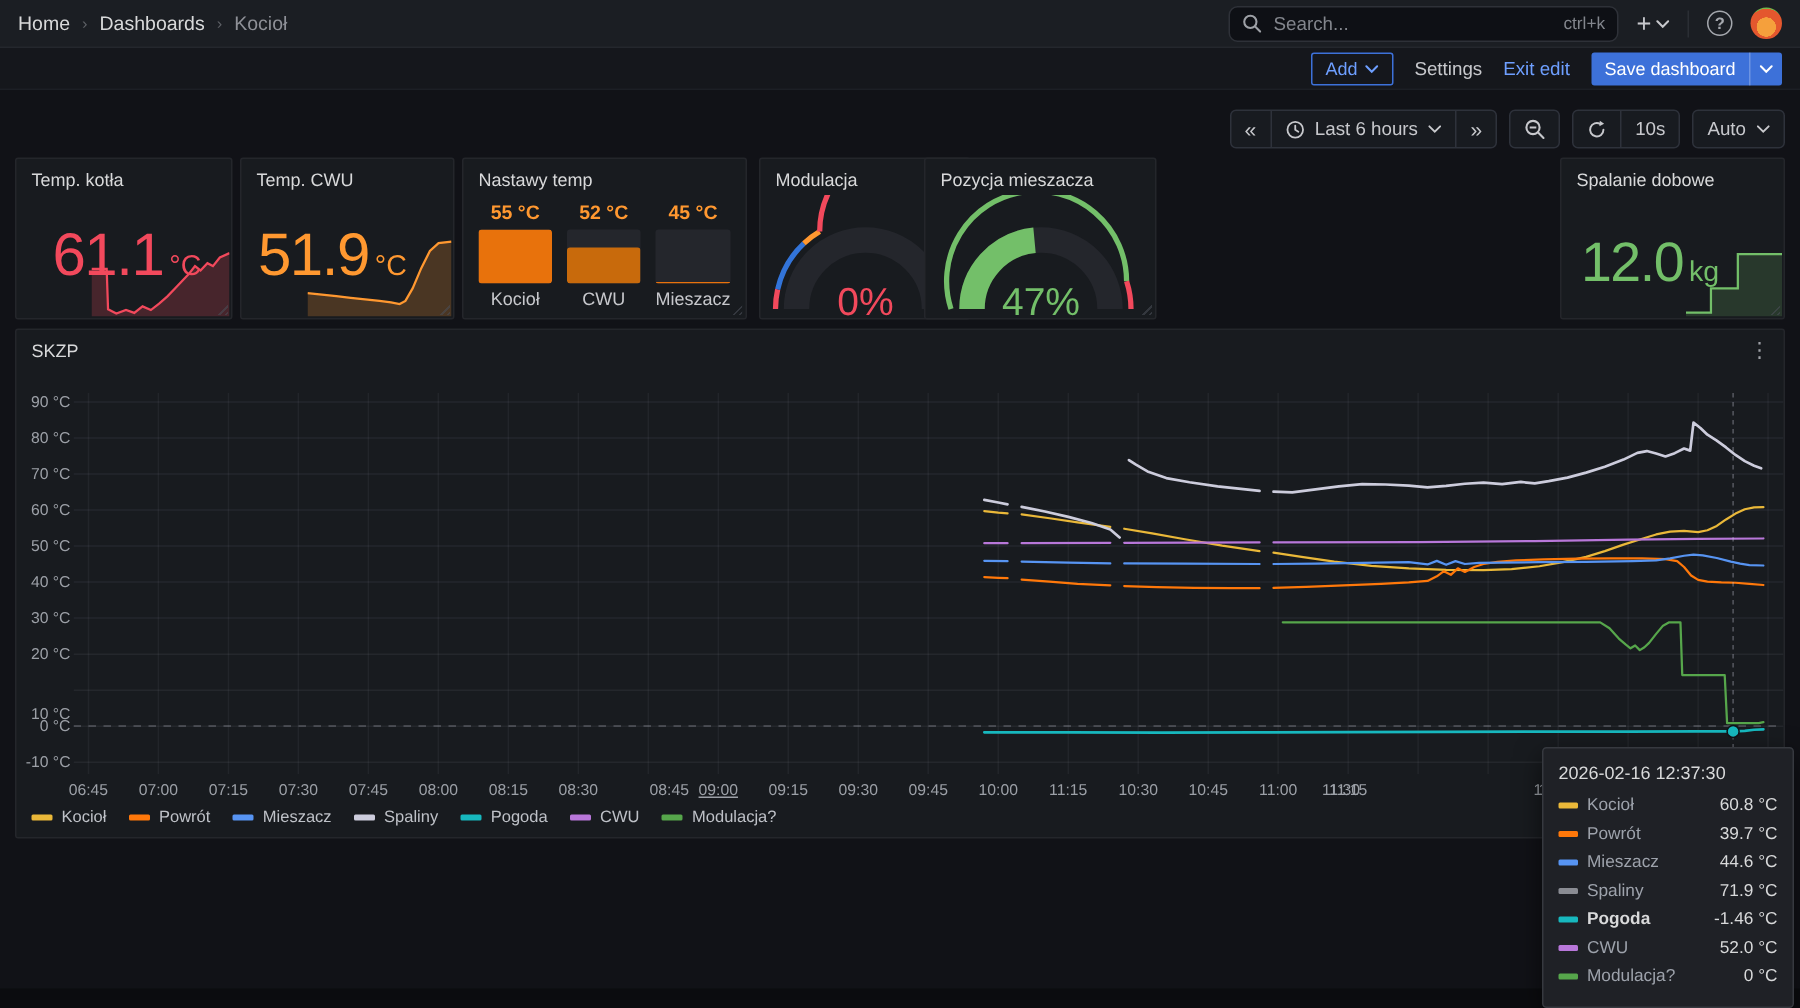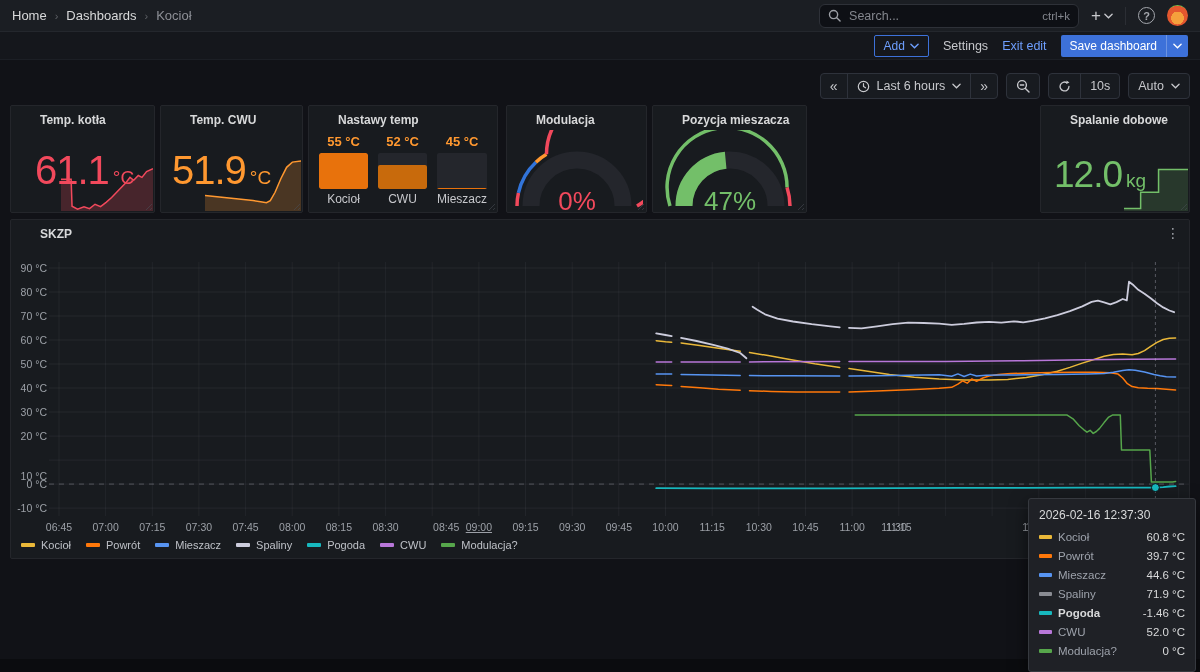--- a/index.html
+++ b/index.html
@@ -42,21 +42,21 @@
 
   
   .timebar { position:absolute; top:73px; right:10px; height:26px; display:flex; align-items:center; gap:8px; }
   .tgroup { display:flex; align-items:stretch; background:#181B20; border:1px solid #2E323B; border-radius:4px; overflow:hidden; }
   .tseg { display:flex; align-items:center; gap:7px; padding:0 9px; height:24px; color:#C7C8CC; font-size:12.5px; cursor:pointer; }
   .tseg + .tseg { border-left:1px solid #2E323B; }
   .arr { font-size:14px; color:#C7C8CC; }
 
   
   .panel { position:absolute; background:#181B1F; border:1px solid #24262B; border-radius:2px; }
-  .ptitle { position:absolute; left:10px; top:7px; font-size:12px; font-weight:700; color:#D8D9DA; white-space:nowrap;margin-left:19px; }
+  .ptitle { position:absolute; left:10px; top:7px; font-size:12px; font-weight:400; color:#D8D9DA; white-space:nowrap; }
   .rsz { position:absolute; right:2px; bottom:2px; width:9px; height:9px; opacity:.55; cursor:nwse-resize;
          background:repeating-linear-gradient(135deg, transparent 0 2px, #4A4E57 2px 3px);
          clip-path:polygon(100% 0, 0 100%, 100% 100%); }
 
   .stat-val { position:absolute; left:11px; display:flex; align-items:baseline; gap:4px; }
   .stat-num { font-size:40px; font-weight:500; letter-spacing:-1px; }
   .stat-unit { font-size:19px; font-weight:500; }
   .sparksvg { position:absolute; right:1px; bottom:1px; }
 
   
@@ -256,21 +256,21 @@
           <path d="M 6.00 76.00 A 60 60 0 0 1 7.44 62.91" stroke="#F2495C" stroke-width="3.5" fill="none"></path>
           <path d="M 7.44 62.91 A 60 60 0 0 1 24.93 32.26" stroke="#3274D9" stroke-width="3.5" fill="none"></path>
           <path d="M 24.93 32.26 A 60 60 0 0 1 35.46 24.36" stroke="#FF9830" stroke-width="3.5" fill="none"></path>
           <path d="M 35.46 24.36 A 60 60 0 1 1 126.00 76.00" stroke="#F2495C" stroke-width="3.5" fill="none"></path>
           <text x="66" y="80" text-anchor="middle" font-size="26" font-weight="500" fill="#F2495C">0%</text>
         </svg>
       </div>
     <div class="rsz"></div>
   </div>
 
-  <div class="panel" style="left:652px; top:105px; width:155px; height:108px;">
+  <div class="panel" style="left:616px; top:105px; width:155px; height:108px;">
     <div class="ptitle">Pozycja mieszacza</div>
     <div class="gaugewrap">
         <svg id="gauge-poz" width="132" height="84" viewBox="0 0 132 84">
           <path d="M 20.00 76.00 A 46 46 0 1 1 112.00 76.00" stroke="#24262C" stroke-width="17" fill="none"></path>
           <path d="M 20.00 76.00 A 46 46 0 0 1 61.67 30.20" stroke="#73BF69" stroke-width="17" fill="none"></path>
           <path d="M 6.00 76.00 A 60 60 0 1 1 123.06 57.46" stroke="#73BF69" stroke-width="3.5" fill="none"></path>
           <path d="M 123.06 57.46 A 60 60 0 0 1 126.00 76.00" stroke="#F2495C" stroke-width="3.5" fill="none"></path>
           <text x="66" y="80" text-anchor="middle" font-size="26" font-weight="500" fill="#73BF69">47%</text>
         </svg>
       </div>

